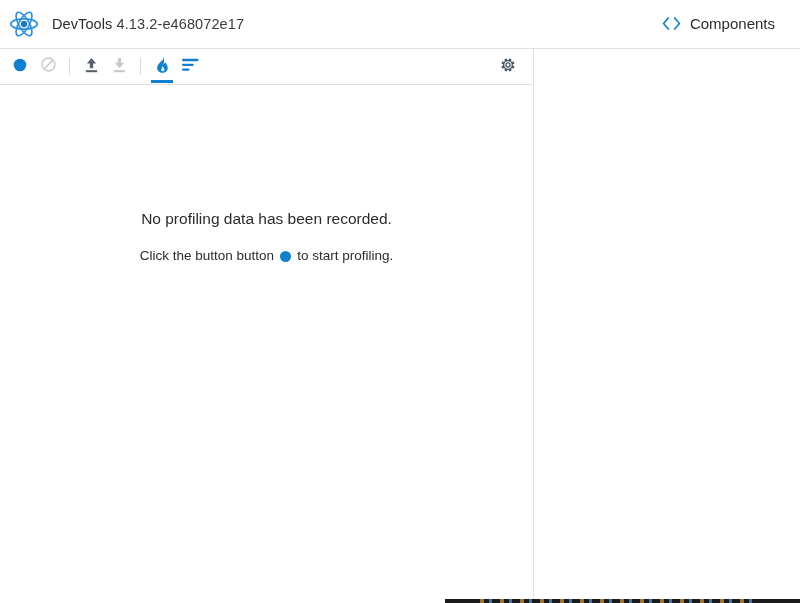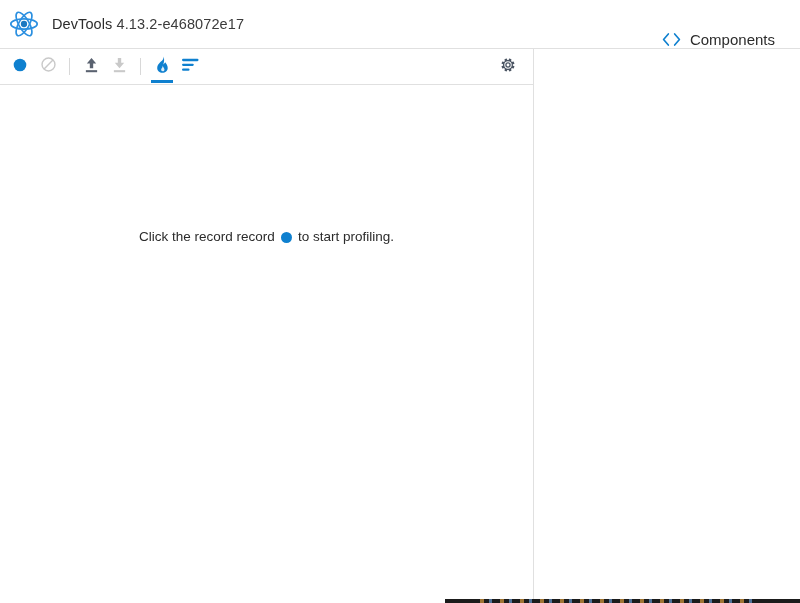--- a/index.html
+++ b/index.html
@@ -55,21 +55,21 @@
     margin-left:13px;
     font-size:14.5px;
     color:#2c2c2c;
     letter-spacing:.1px;
     white-space:nowrap;
   }
   .brand-title .ver { color:#3b3b3b; }
 
   .tabs {
     position:absolute; right:8px; bottom:0; height:49px;
-    display:flex; align-items:flex-end;
+    display:flex; align-items:center;
   }
   .tab {
     position:relative;
     display:flex; align-items:center; gap:9px;
     padding:0 17px;
     font-size:15px;
     color:#2c2c2c;
     cursor:pointer;
     user-select:none;
   }
@@ -281,22 +281,23 @@
             <path fill="#4b5563" d="M10 6.6a3.4 3.4 0 100 6.8 3.4 3.4 0 000-6.8zm0 5.2a1.8 1.8 0 110-3.6 1.8 1.8 0 010 3.6z"></path>
             <path fill="#4b5563" d="M17.6 11.4l-1.5-.6a6.3 6.3 0 000-1.6l1.5-.6a.6.6 0 00.33-.75l-.78-1.9a.6.6 0 00-.74-.34l-1.5.55a6.3 6.3 0 00-1.13-1.13l.55-1.5a.6.6 0 00-.34-.74l-1.9-.78a.6.6 0 00-.75.33l-.6 1.5a6.3 6.3 0 00-1.6 0l-.6-1.5a.6.6 0 00-.75-.33l-1.9.78a.6.6 0 00-.34.74l.55 1.5A6.3 6.3 0 005 6.15l-1.5-.55a.6.6 0 00-.74.34l-.78 1.9a.6.6 0 00.33.75l1.5.6a6.3 6.3 0 000 1.6l-1.5.6a.6.6 0 00-.33.75l.78 1.9a.6.6 0 00.74.34l1.5-.55c.34.42.71.8 1.13 1.13l-.55 1.5a.6.6 0 00.34.74l1.9.78a.6.6 0 00.75-.33l.6-1.5a6.3 6.3 0 001.6 0l.6 1.5a.6.6 0 00.75.33l1.9-.78a.6.6 0 00.34-.74l-.55-1.5c.42-.33.8-.71 1.13-1.13l1.5.55a.6.6 0 00.74-.34l.78-1.9a.6.6 0 00-.33-.75zM10 14.6A4.6 4.6 0 1114.6 10 4.6 4.6 0 0110 14.6z"></path>
           </svg>
         </span>
         <span class="btn-underline"></span>
       </div>
 
     </div>
 
     <div class="empty-state">
+      <div class="empty-title">No profiling data has been recorded.</div>
       <div class="empty-sub">
-        <span>Click the record record</span>
+        <span>Click the button button</span>
         <span class="rec-dot"></span>
         <span>to start profiling.</span>
       </div>
     </div>
 
 
   </div>
 
   <div class="right-panel"></div>
 

